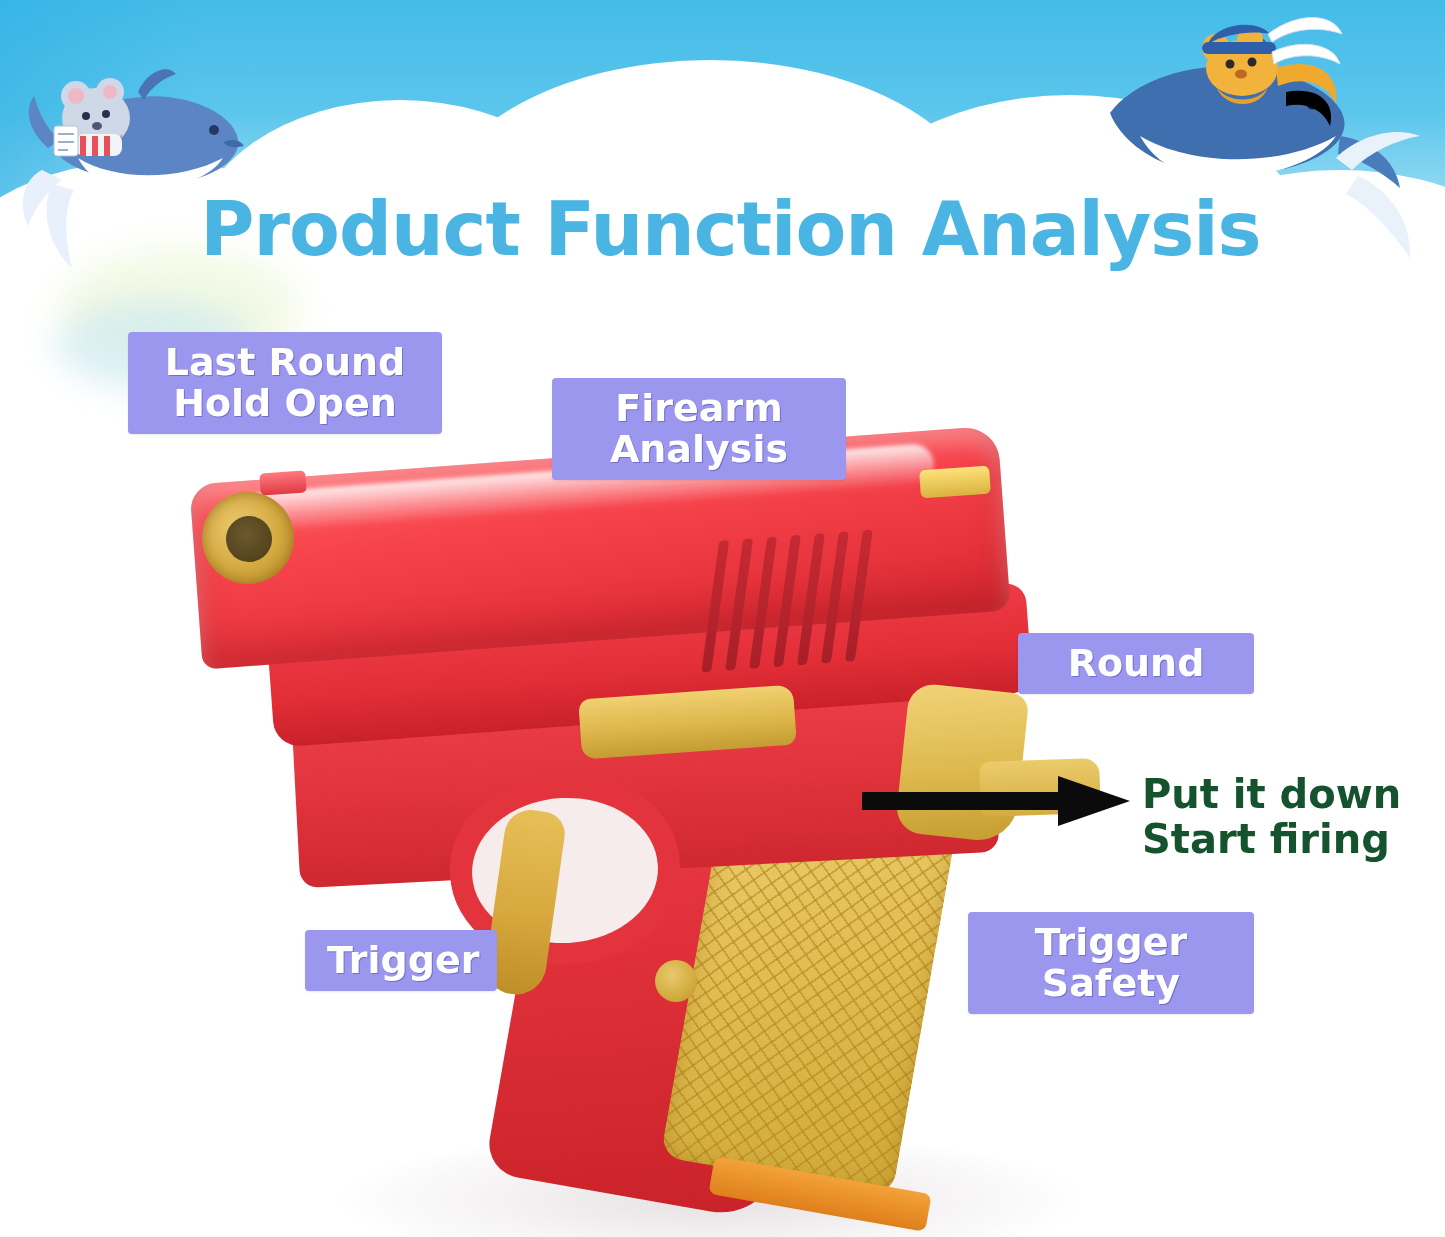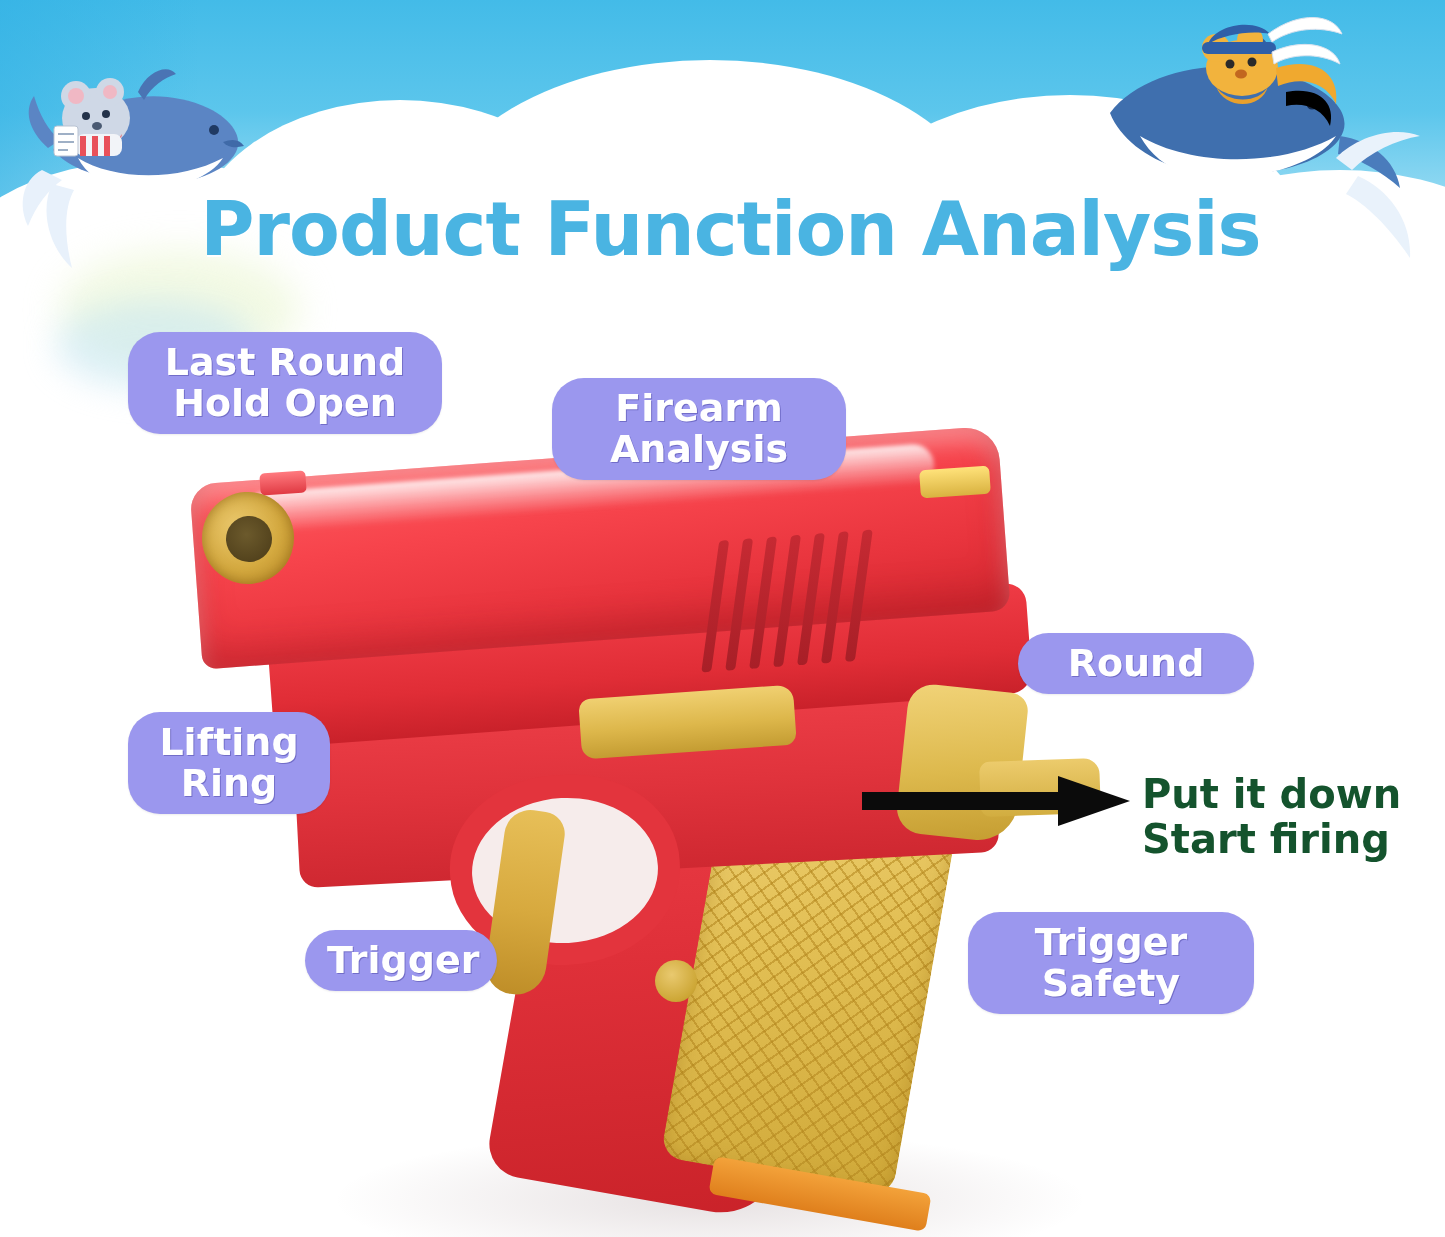--- a/index.html
+++ b/index.html
@@ -64,21 +64,21 @@
   
   .mascot {
     position: absolute;
   }
   
   .pill {
     position: absolute;
     background: #9b97ee;
     color: #ffffff;
     font-weight: bold;
-    border-radius: 32px;
+    border-radius: 4px;
     text-align: center;
     line-height: 1.08;
     padding: 10px 22px;
     font-size: 38px;
     text-shadow: 1px 1px 0 rgba(80,75,170,.55);
     box-shadow: 0 1px 2px rgba(0,0,0,.08);
     white-space: pre-line;
   }
   
   .callout {
@@ -380,22 +380,20 @@
   </div>
 
   <div class="pill" style="left:128px; top:332px; width:270px;">Last Round
 Hold Open</div>
 
   <div class="pill" style="left:552px; top:378px; width:250px;">Firearm
 Analysis</div>
 
   <div class="pill" style="left:1018px; top:633px; width:192px;">Round</div>
 
-  <div class="pill" style="left:128px; top:712px; width:158px;">Lifting
-Ring</div>
 
   <div class="pill" style="left:305px; top:930px; width:148px;">Trigger</div>
 
   <div class="pill" style="left:968px; top:912px; width:242px;">Trigger
 Safety</div>
 
   <svg class="arrow-svg" style="left:862px; top:772px;" width="272" height="62" viewBox="0 0 272 62">
     <rect x="0" y="20" width="216" height="18" fill="#0b0b0b"></rect>
     <polygon points="196,4 268,29 196,54" fill="#0b0b0b"></polygon>
   </svg>

